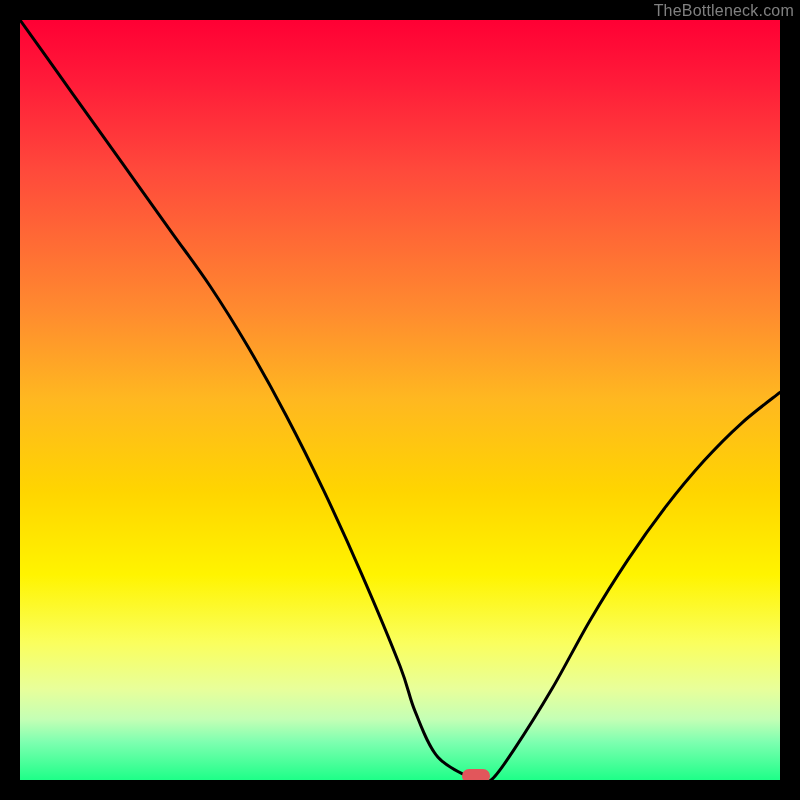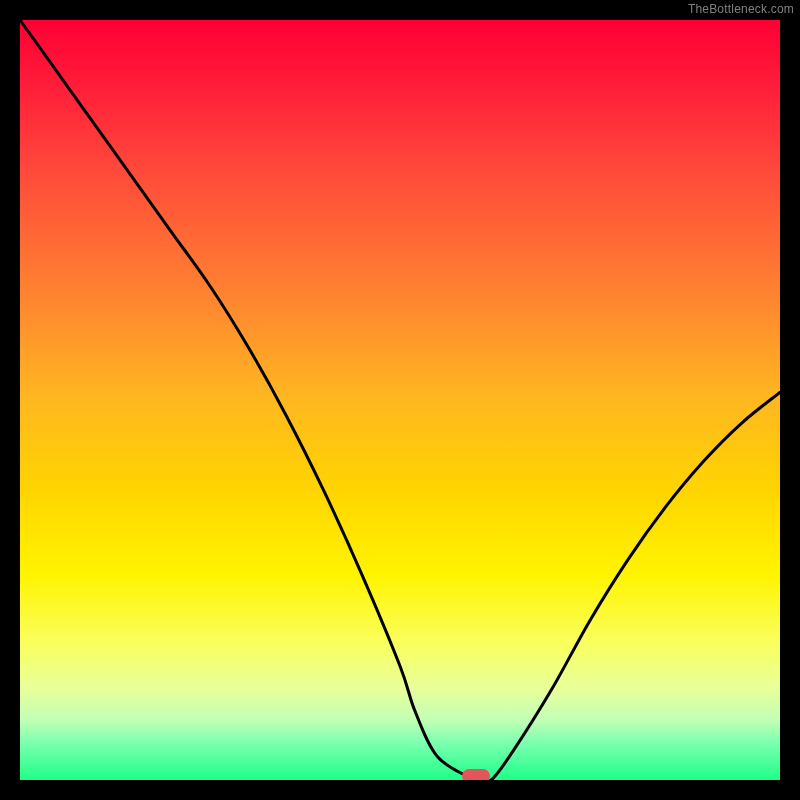--- a/index.html
+++ b/index.html
@@ -40,21 +40,21 @@
       #c4ffb5 92%,
       #7effb0 95%,
       #1eff88 100%
     );
   }
   .watermark {
     position: absolute;
     top: 2px;
     right: 6px;
     font-family: Arial, Helvetica, sans-serif;
-    font-size: 12px;
+    font-size: 16px;
     color: #808080;
     font-weight: 500;
     letter-spacing: 0.2px;
   }
   svg.curve {
     position: absolute;
     inset: 0;
   }
   .marker {
     position: absolute;

